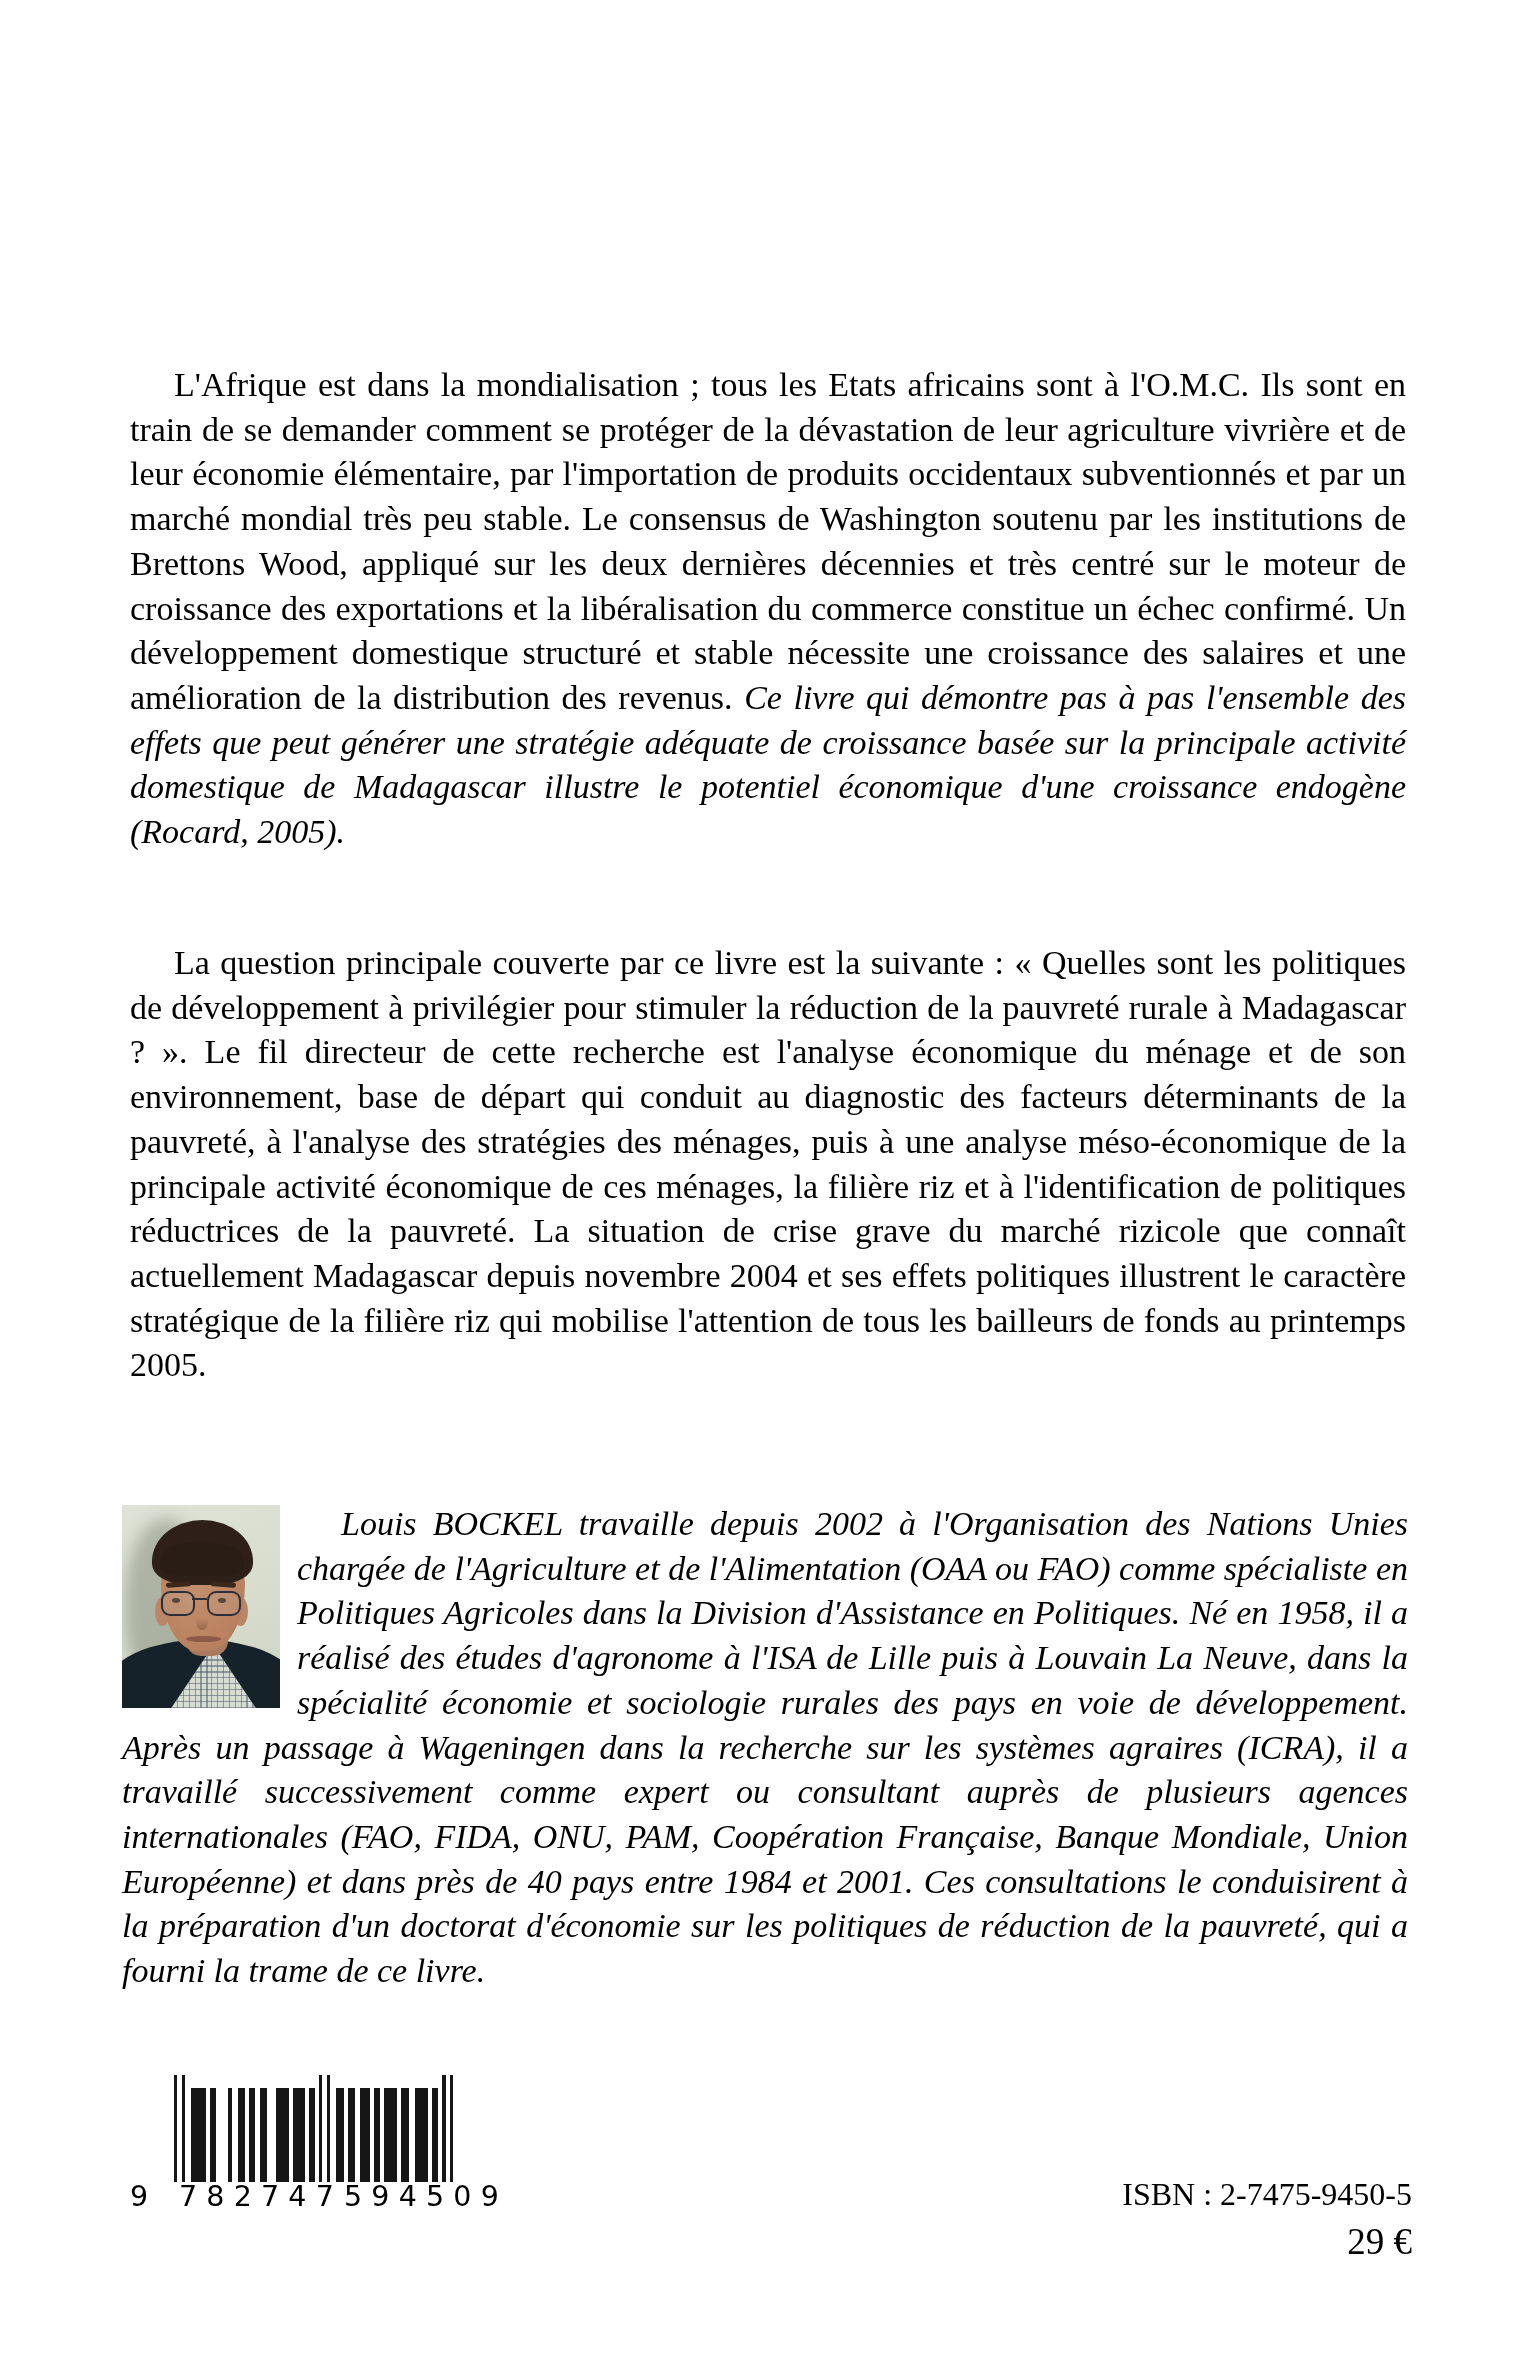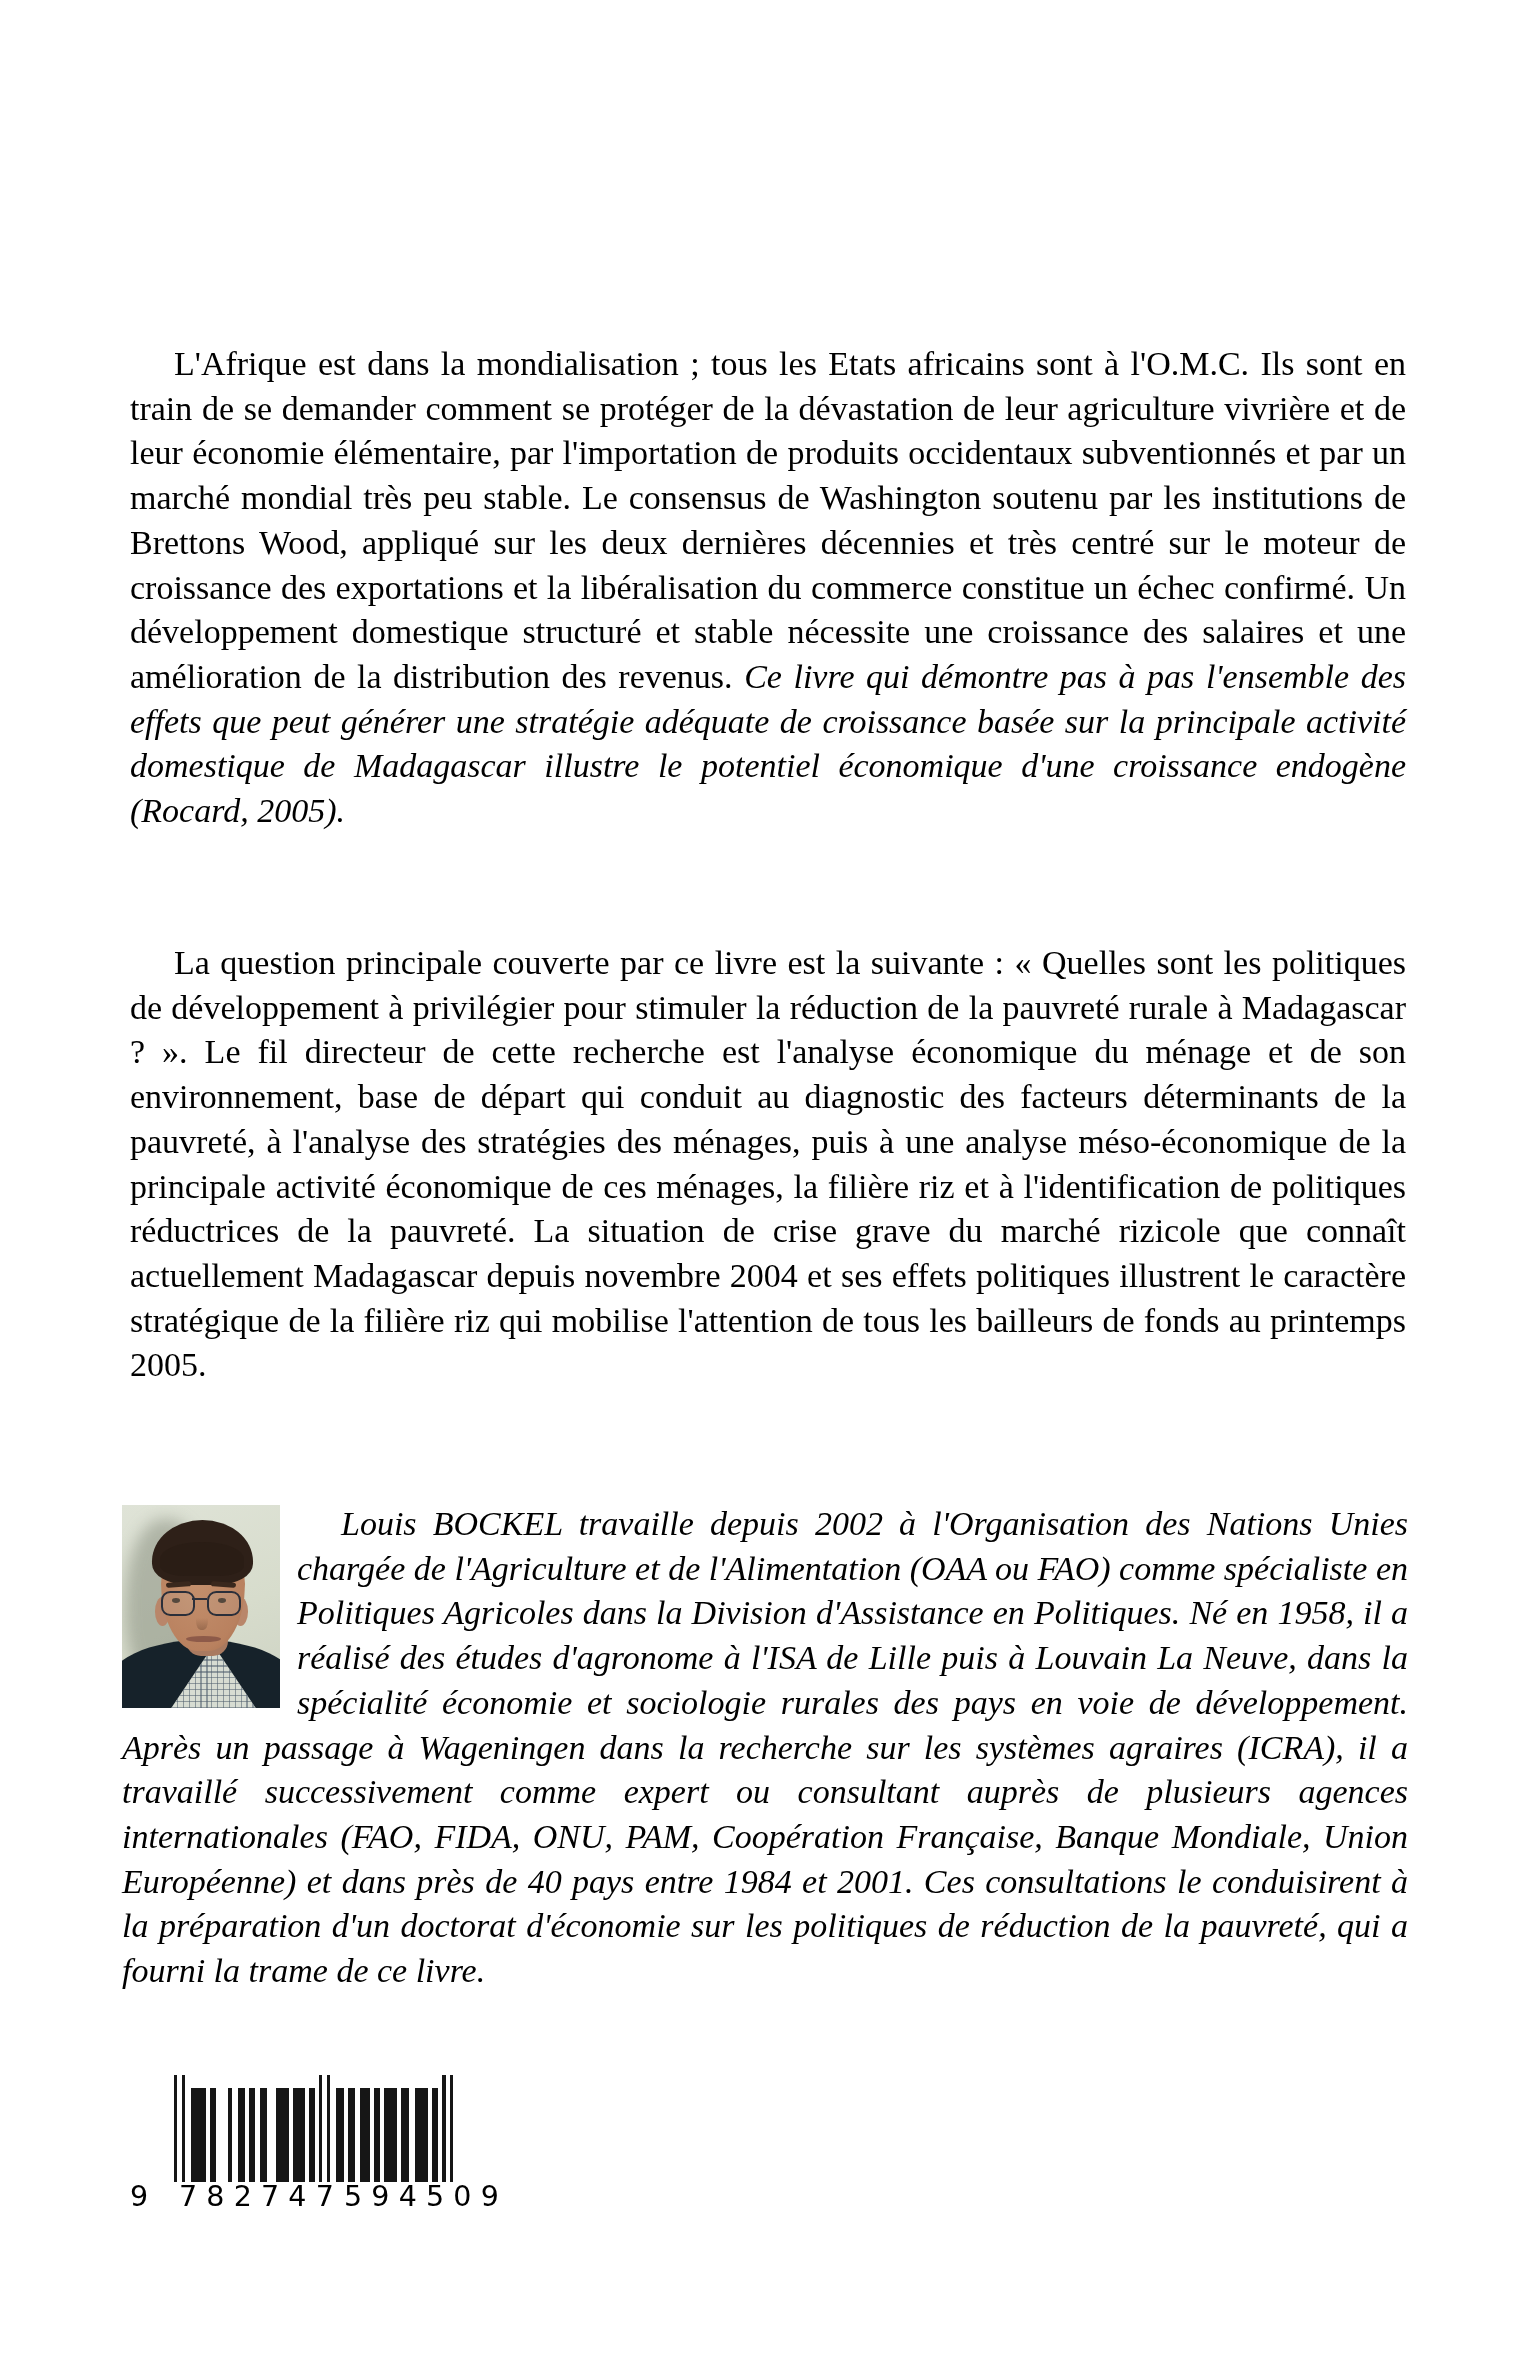--- a/index.html
+++ b/index.html
@@ -45,21 +45,21 @@
     font-size: 34px;
     line-height: 1.315;
     text-align: justify;
     text-justify: inter-word;
     text-indent: 44px;
     hyphens: manual;
   }
   .it { font-style: italic; }
   .bi { font-style: italic; font-weight: 400; }
 
-  .para-block-1 { position: absolute; left: 130px; top: 342px; width: 1276px; }
+  .para-block-1 { position: absolute; left: 130px; top: 363px; width: 1276px; }
   .para-block-2 { position: absolute; left: 130px; top: 941px; width: 1276px; }
 
   
   .bio-block {
     position: absolute;
     left: 122px;
     top: 1502px;
     width: 1286px;
   }
   .photo {
@@ -294,15 +294,19 @@
         <i class="gap" style="width:4.2px"></i>
       <i class="tall" style="width:3.4px"></i>
     </div>
     <div class="barcode-digits">
       <span class="bc-lead">9</span>
       <span class="bc-grp-1">782747</span>
       <span class="bc-grp-2">594509</span>
     </div>
   </div>
 
+  <div class="isbn-block">
+    <div class="isbn-line">ISBN : 2-7475-9450-5</div>
+    <div class="price-line">29 €</div>
+  </div>
 
 </div>
 
 
 </body></html>

